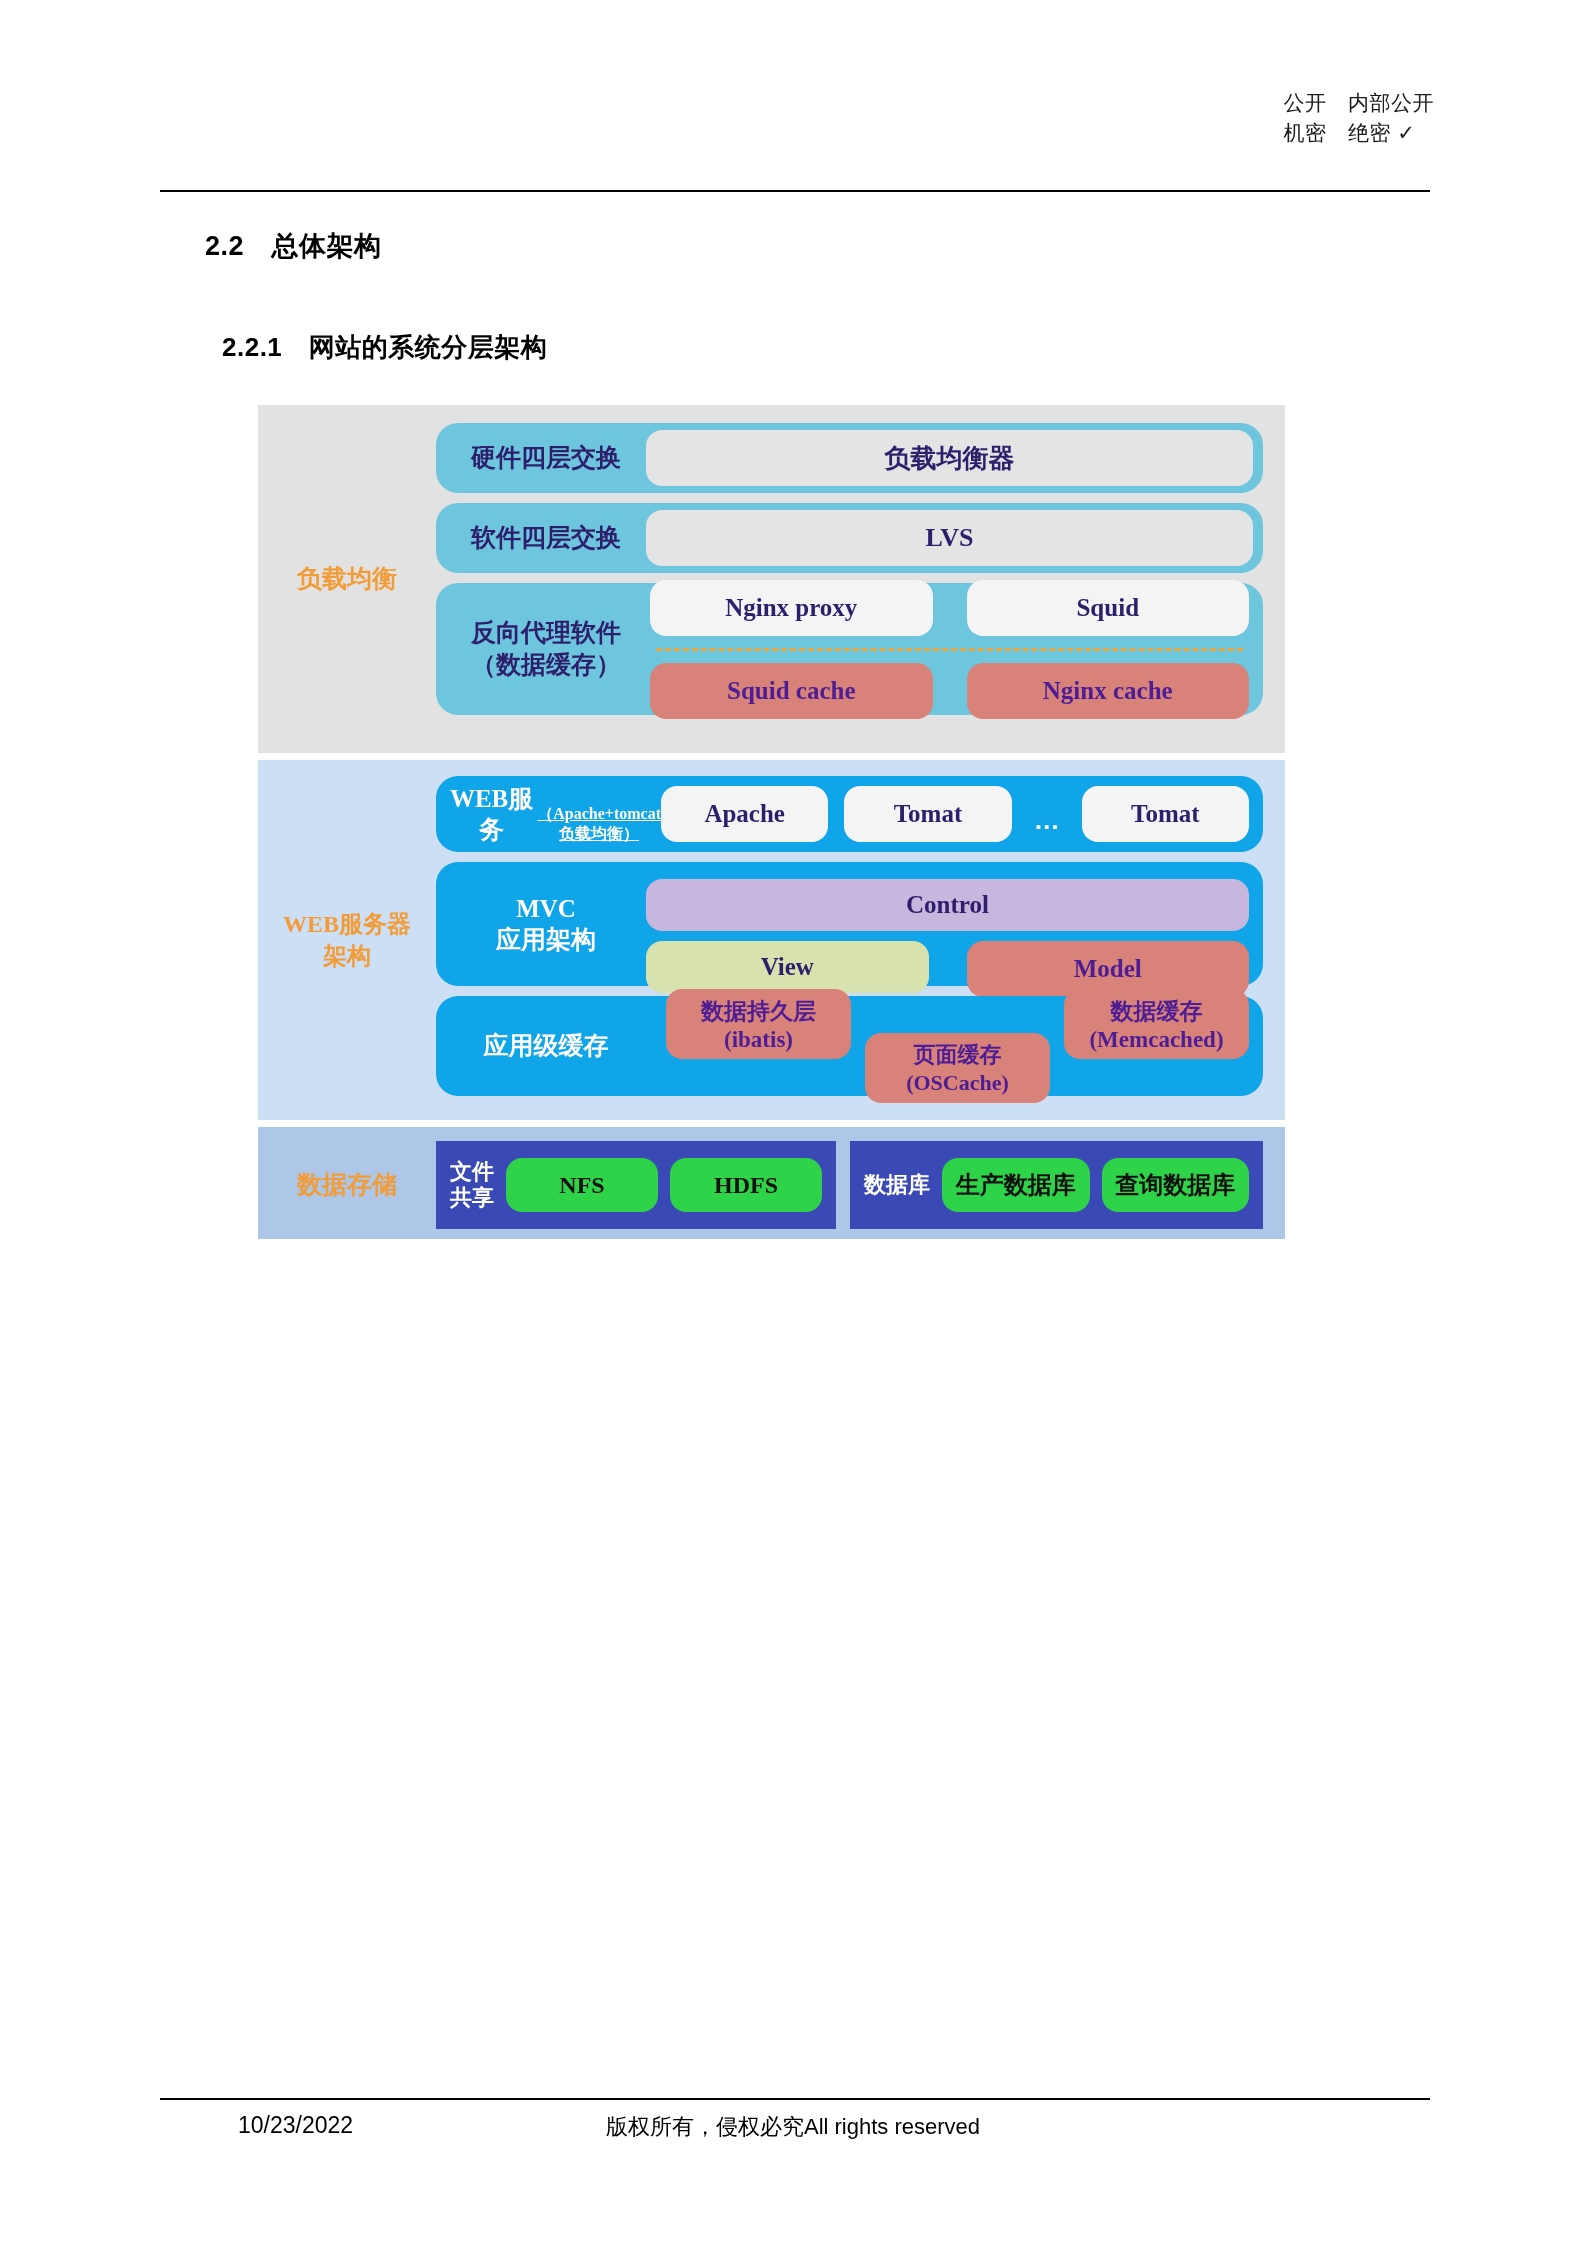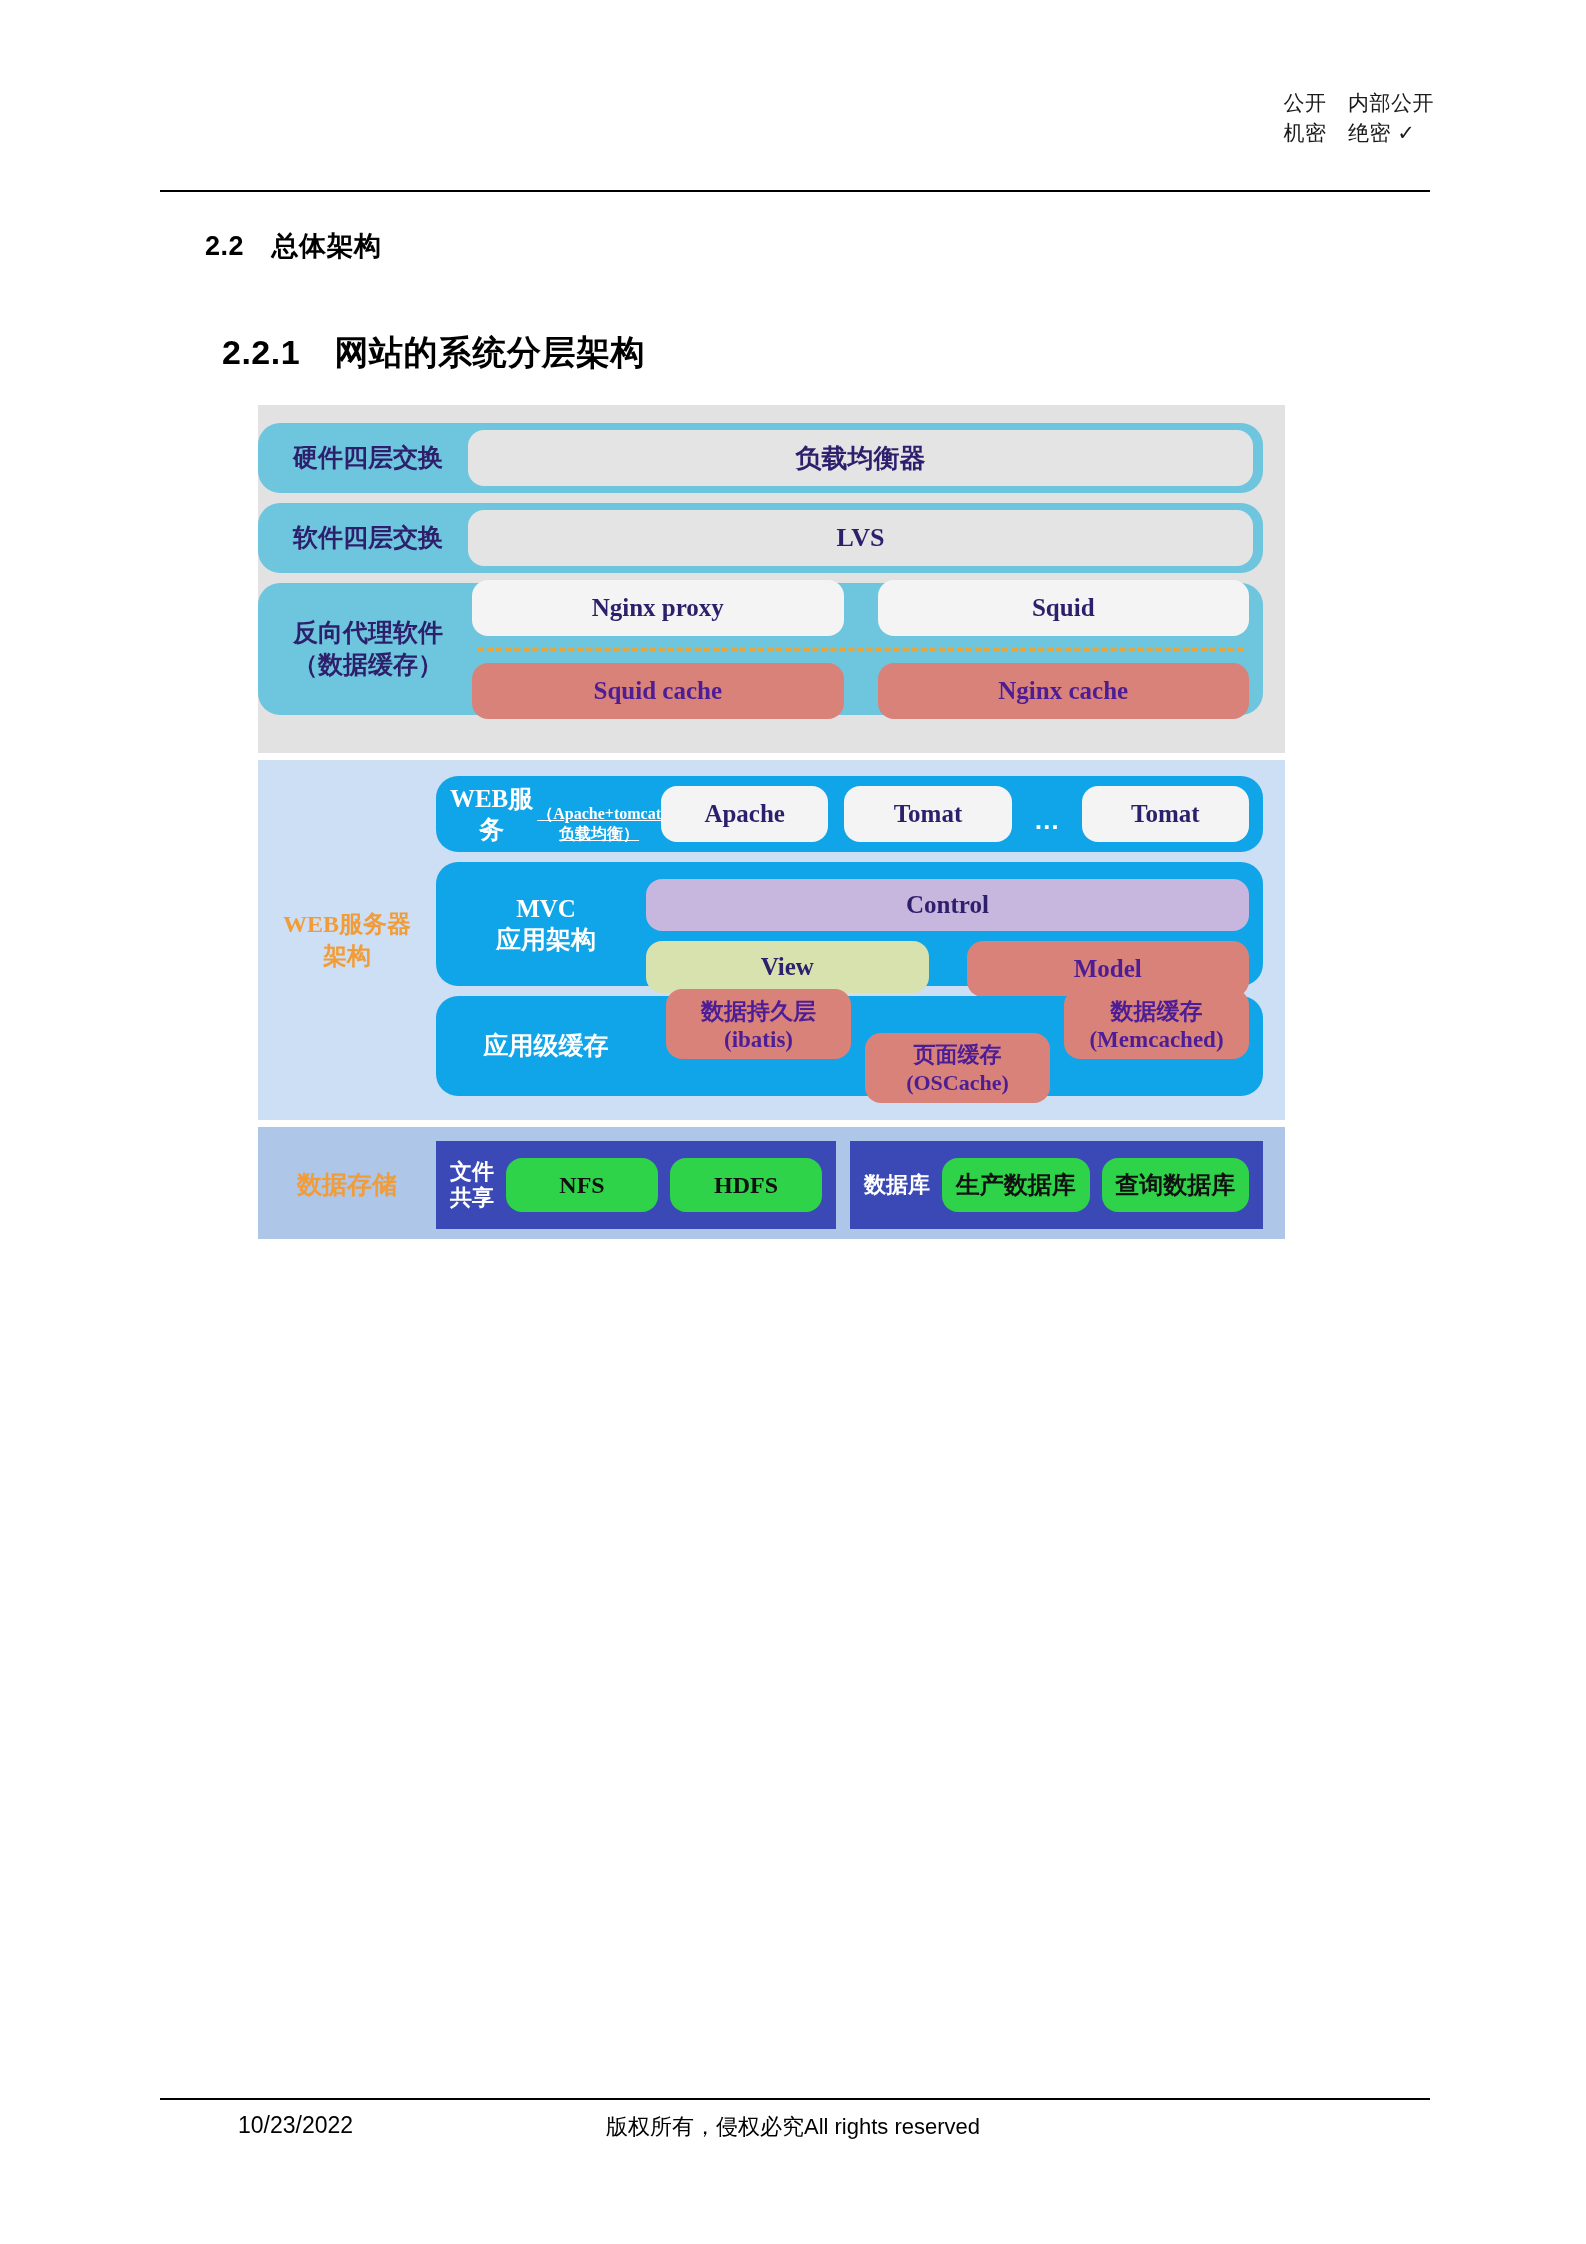--- a/index.html
+++ b/index.html
@@ -46,21 +46,21 @@
     left: 205px;
     font-size: 27px;
     font-weight: bold;
     letter-spacing: 0.5px;
     white-space: pre;
   }
   .h3 {
     position: absolute;
     top: 330px;
     left: 222px;
-    font-size: 34px;
+    font-size: 26px;
     font-weight: bold;
     letter-spacing: 0.5px;
     white-space: pre;
   }
 
   
   .diagram {
     position: absolute;
     top: 405px;
     left: 258px;
@@ -300,20 +300,21 @@
   <div class="hdr-row">机密　绝密 ✓</div>
 </div>
 <div class="header-rule"></div>
 
 <div class="h2">2.2　总体架构</div>
 <div class="h3">2.2.1　网站的系统分层架构</div>
 
 <div class="diagram">
 
   <div class="band band-lb">
+    <div class="band-title">负载均衡</div>
     <div class="band-body">
 
       <div class="row-cyan">
         <div class="lbl-col">
           <div class="lbl-dark">硬件四层交换</div>
         </div>
         <div class="pill pill-grey">负载均衡器</div>
       </div>
 
       <div class="row-cyan">

